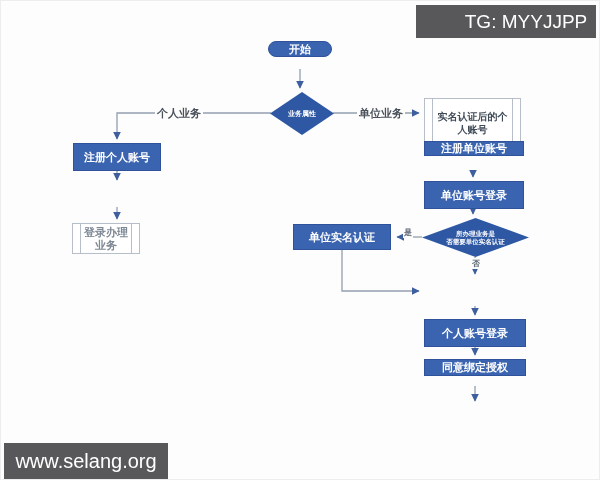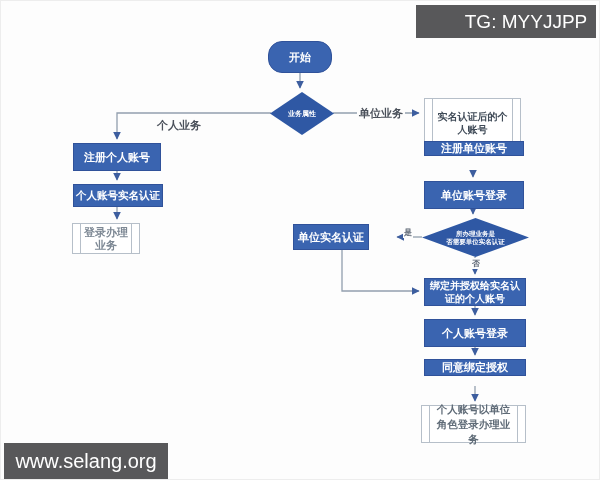--- a/index.html
+++ b/index.html
@@ -52,35 +52,32 @@
     <polyline points="472,169 472,176" marker-end="url(#arw)"></polyline>
     <polyline points="472,208 472,213" marker-end="url(#arw)"></polyline>
     <polyline points="421,236 396,236" marker-end="url(#arw)"></polyline>
     <polyline points="474,256 474,273" marker-end="url(#arw)"></polyline>
     <polyline points="341,249 341,290 418,290" marker-end="url(#arw)"></polyline>
     <polyline points="474,305 474,314" marker-end="url(#arw)"></polyline>
     <polyline points="474,346 474,354" marker-end="url(#arw)"></polyline>
     <polyline points="474,385 474,400" marker-end="url(#arw)"></polyline>
   </svg>
 
-  <div class="node blue stadium" style="left:267px;top:40px;width:64px;height:32px;text-align:center;">
+  <div class="node blue stadium" style="left:267px;top:40px;width:64px;height:16px;text-align:center;">
     <span>开始</span>
   </div>
 
   <div class="node diamond" style="left:269px;top:91px;width:64px;height:43px;font-size:7px;">
     <span>业务属性</span>
   </div>
 
   <div class="node blue" style="left:72px;top:142px;width:88px;height:28px;">
     <span>注册个人账号</span>
   </div>
 
-  <div class="node blue" style="left:72px;top:183px;width:90px;height:23px;font-size:10.5px;">
-    <span>个人账号实名认证</span>
-  </div>
 
   <div class="node predef" style="left:71px;top:222px;width:68px;height:31px;color:#7d8894;font-size:11px;">
     <span>登录办理业务</span>
   </div>
 
   <div class="node predef" style="left:423px;top:97px;width:97px;height:49px;color:#3f4a57;justify-content:center;">
     <span>实名认证后的个人账号</span>
   </div>
 
   <div class="node blue" style="left:423px;top:140px;width:100px;height:15px;">
@@ -89,41 +86,35 @@
 
   <div class="node blue" style="left:423px;top:180px;width:100px;height:28px;">
     <span>单位账号登录</span>
   </div>
 
   <div class="node diamond" style="left:421px;top:217px;width:107px;height:39px;font-size:6.5px;line-height:8px;flex-direction:column;">
     <span class="dline">所办理业务是</span>
     <span class="dline">否需要单位实名认证</span>
   </div>
 
-  <div class="node blue" style="left:292px;top:223px;width:76px;height:26px;">
+  <div class="node blue" style="left:292px;top:223px;width:98px;height:26px;">
     <span>单位实名认证</span>
   </div>
 
-  <div class="node blue" style="left:423px;top:277px;width:102px;height:28px;font-size:10px;line-height:13px;padding:0 1px;">
-    <span>绑定并授权给实名认证的个人账号</span>
-  </div>
 
   <div class="node blue" style="left:423px;top:318px;width:102px;height:28px;">
     <span>个人账号登录</span>
   </div>
 
   <div class="node blue" style="left:423px;top:358px;width:102px;height:17px;">
     <span>同意绑定授权</span>
   </div>
 
-  <div class="node predef" style="left:420px;top:404px;width:105px;height:38px;color:#5f6b77;font-size:10.5px;line-height:15px;">
-    <span>个人账号以单位角色登录办理业务</span>
-  </div>
 
-  <div class="edge-label" style="left:154px;top:117px;">个人业务</div>
+  <div class="edge-label" style="left:154px;top:105px;">个人业务</div>
   <div class="edge-label" style="left:356px;top:105px;">单位业务</div>
   <div class="edge-label tiny" style="left:402px;top:226px;">是</div>
   <div class="edge-label tiny" style="left:470px;top:257px;">否</div>
 
   <div class="badge tg">TG: MYYJJPP</div>
   <div class="badge site">www.selang.org</div>
 
 </div>
 
 </body></html>

